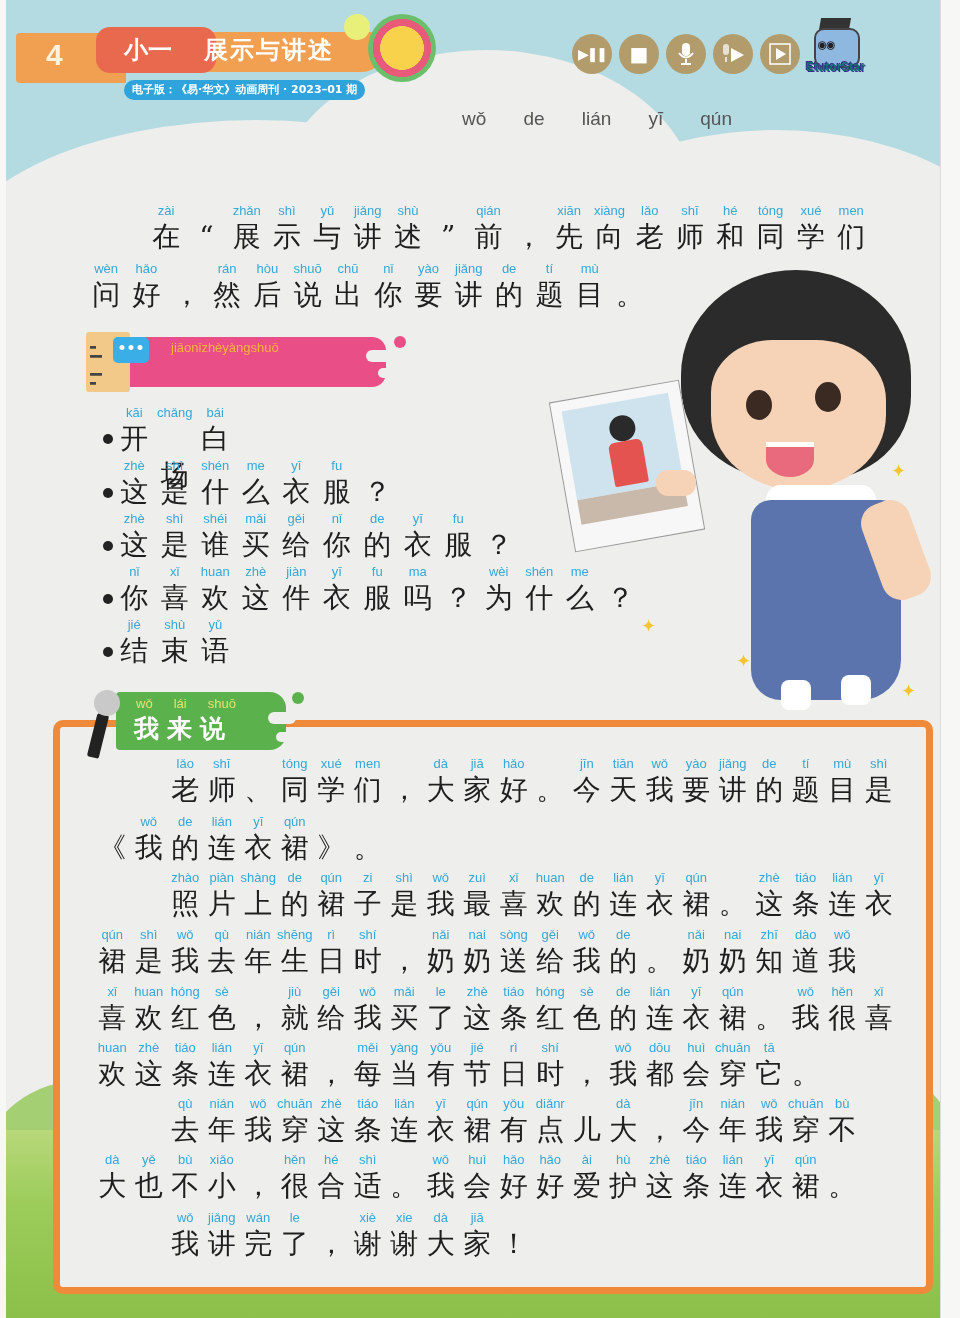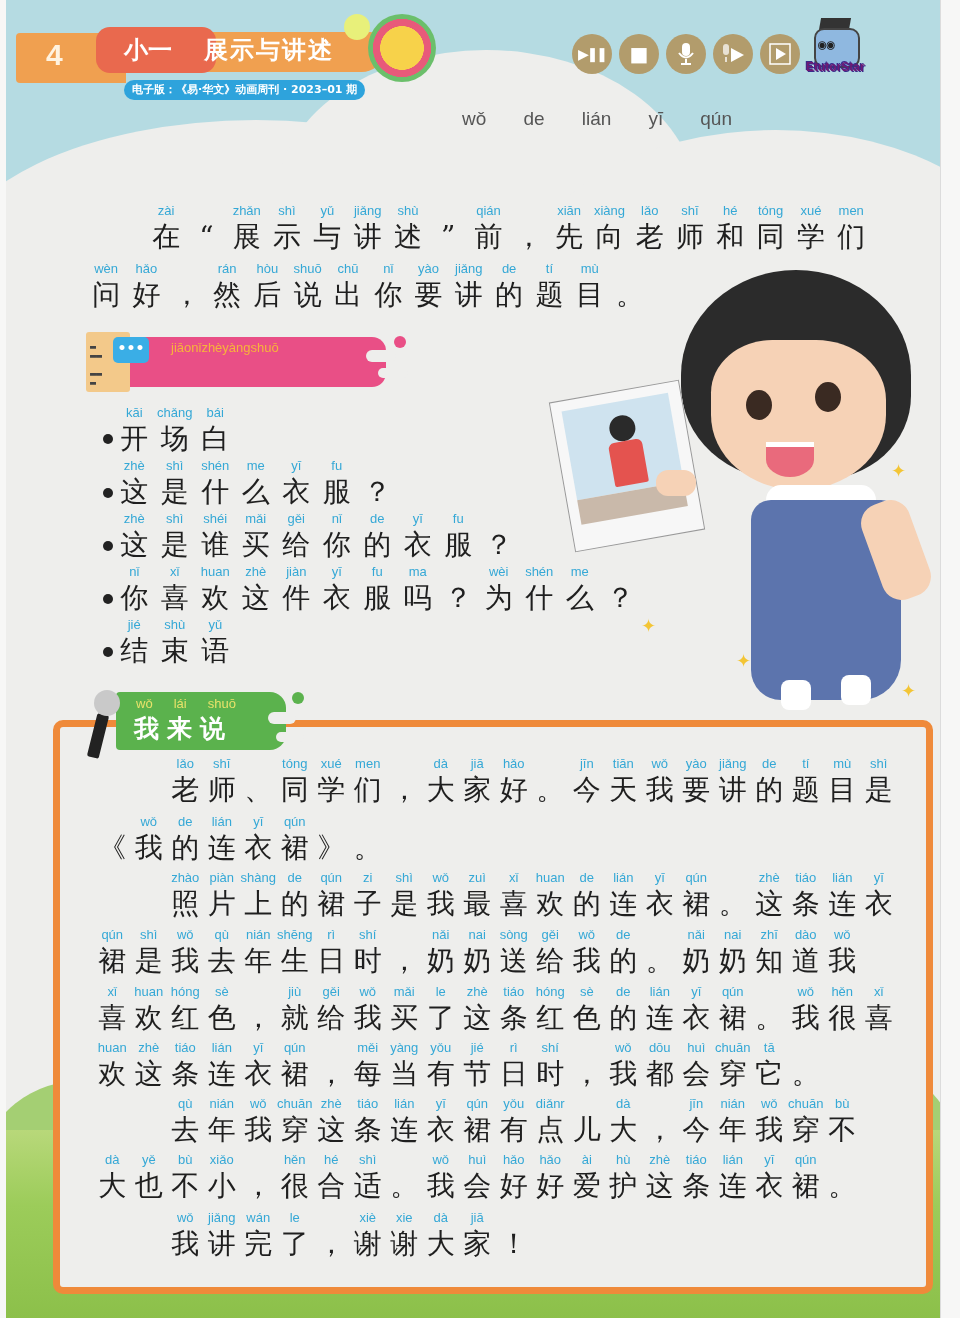--- a/index.html
+++ b/index.html
@@ -34,21 +34,21 @@
   .hdr-sub { position: absolute; left: 118px; top: 80px; height: 20px; padding: 0 8px; background: #2ea3dc; color: #fff; border-radius: 10px; font: bold 11px "DejaVu Sans", sans-serif; line-height: 20px; }
   .lion { position: absolute; left: 362px; top: 14px; width: 68px; height: 68px; border-radius: 50%;
     background: radial-gradient(circle, #f7d24a 0 45%, #e85a7a 46% 60%, #6bbf6b 61% 100%); }
   .balloon { position: absolute; left: 338px; top: 14px; width: 26px; height: 26px; border-radius: 50%; background: #e8f07a; }
 
   .ctrl { position: absolute; top: 34px; width: 40px; height: 40px; border-radius: 50%; background: #b29c6c; display: flex; align-items: center; justify-content: center; color: #fff; font-size: 18px; }
   .mascot { position: absolute; left: 800px; top: 18px; width: 60px; height: 56px; }
   .mascot-face { position: absolute; left: 8px; top: 10px; width: 42px; height: 36px; background: #8fb8e0; border-radius: 10px; border: 2px solid #444; }
   .mascot-cap { position: absolute; left: 14px; top: 0px; width: 30px; height: 12px; background: #333; transform: skewX(-10deg); }
   .mascot-eyes { position: absolute; left: 12px; top: 18px; font: bold 14px "DejaVu Sans Mono", monospace; color: #222; }
-  .mascot-logo { position: absolute; left: 800px; top: 60px; font: bold 12px "Liberation Sans", sans-serif; color: #701a75; text-shadow: 1px 1px 0 #3a2a8a, -1px -1px 0 #3a2a8a; }
+  .mascot-logo { position: absolute; left: 800px; top: 60px; font: bold 12px "Liberation Sans", sans-serif; color: #0f766e; text-shadow: 1px 1px 0 #3a2a8a, -1px -1px 0 #3a2a8a; }
 
   
   .title-py { position: absolute; left: 456px; top: 108px; width: 270px; display: flex; justify-content: space-between; font: 19px "Liberation Sans", sans-serif; color: #555; }
   .title { position: absolute; left: 446px; top: 128px; font: bold 48px "DejaVu Sans", sans-serif; color: #e54880; letter-spacing: 3px; }
 
   
   .line { position: absolute; display: flex; }
   .c { display: inline-flex; flex-direction: column; align-items: center; width: 48px; }
   .c .py { font: 13px "Liberation Sans", sans-serif; color: #35a8d6; height: 16px; line-height: 16px; white-space: nowrap; }
   .c .hz { font: 28px "DejaVu Serif", serif; color: #1f1f1f; height: 36px; line-height: 36px; }
@@ -339,21 +339,21 @@
   <div class="bullet" style="top:434px"></div>
   <div class="bullet" style="top:488px"></div>
   <div class="bullet" style="top:541px"></div>
   <div class="bullet" style="top:594px"></div>
   <div class="bullet" style="top:647px"></div>
   <div id="s1i0" class="line" style="left:108px;top:405px;--w:42px">
       <span class="c" style="width: 40.5px;">
         <span class="py">kāi</span>
         <span class="hz">开</span>
       </span>
-      <span class="c" style="width: 40.5px;">
+      <span class="c" style="width: 40.5px; gap: 36px;">
         <span class="py">chǎng</span>
         <span class="hz">场</span>
       </span>
       <span class="c" style="width: 40.5px;">
         <span class="py">bái</span>
         <span class="hz">白</span>
       </span>
     </div>
   <div id="s1i1" class="line" style="left:108px;top:458px">
       <span class="c" style="width: 40.5px;">

